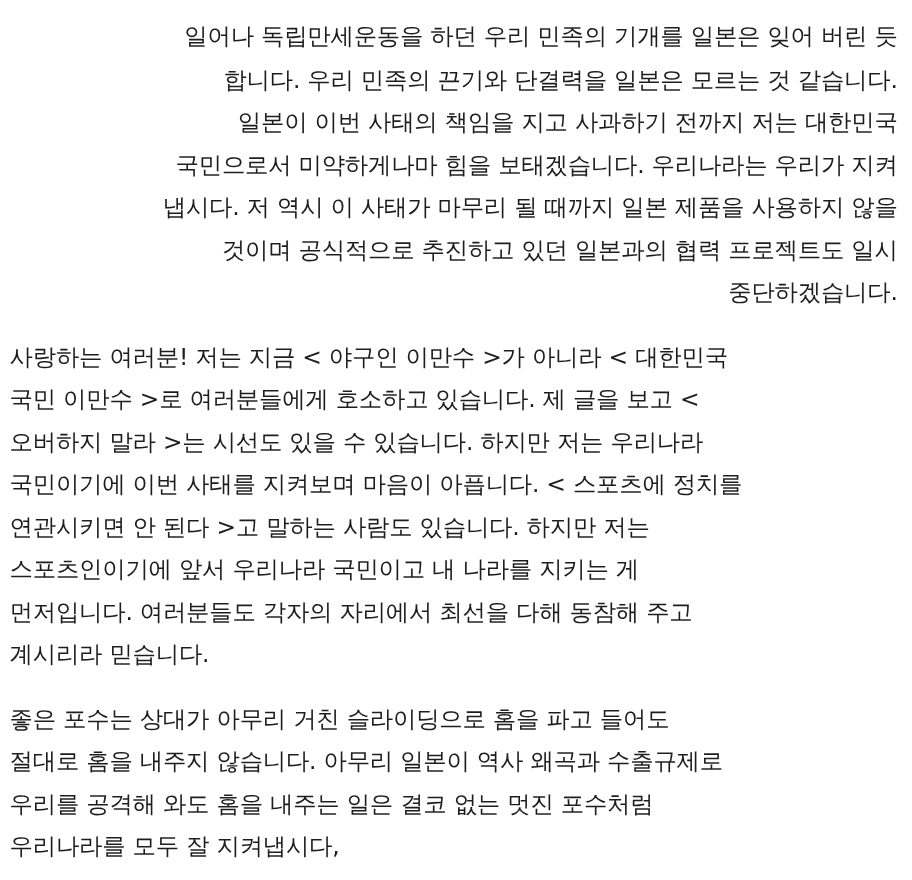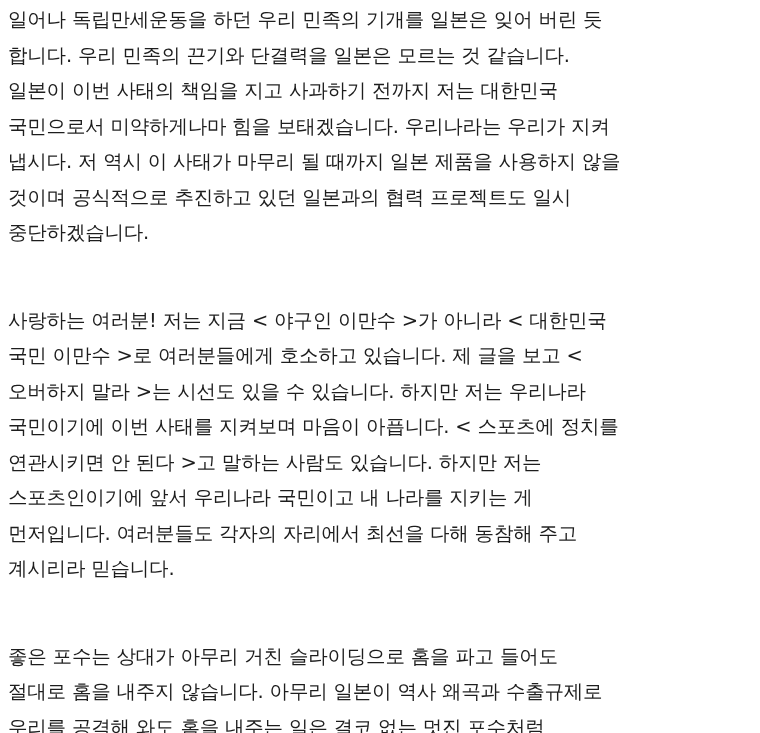--- a/index.html
+++ b/index.html
@@ -25,23 +25,23 @@
   .para {
     font-size: 19.5px;
     line-height: 35.5px;
     letter-spacing: -0.2px;
     word-break: keep-all;
     white-space: pre-wrap;
     color: #1d1d1d;
     margin: 0;
   }
   .para + .para {
-    margin-top: 52px;
+    margin-top: 18px;
   }
-  #p1 { margin-top: 2px; }
+  #p1 { margin-top: 13px; text-align: right; }
 </style>
 </head>
 <body>
 
 <div class="page">
   <p class="para" id="p1">일어나 독립만세운동을 하던 우리 민족의 기개를 일본은 잊어 버린 듯
 합니다. 우리 민족의 끈기와 단결력을 일본은 모르는 것 같습니다.
 일본이 이번 사태의 책임을 지고 사과하기 전까지 저는 대한민국
 국민으로서 미약하게나마 힘을 보태겠습니다. 우리나라는 우리가 지켜
 냅시다. 저 역시 이 사태가 마무리 될 때까지 일본 제품을 사용하지 않을

